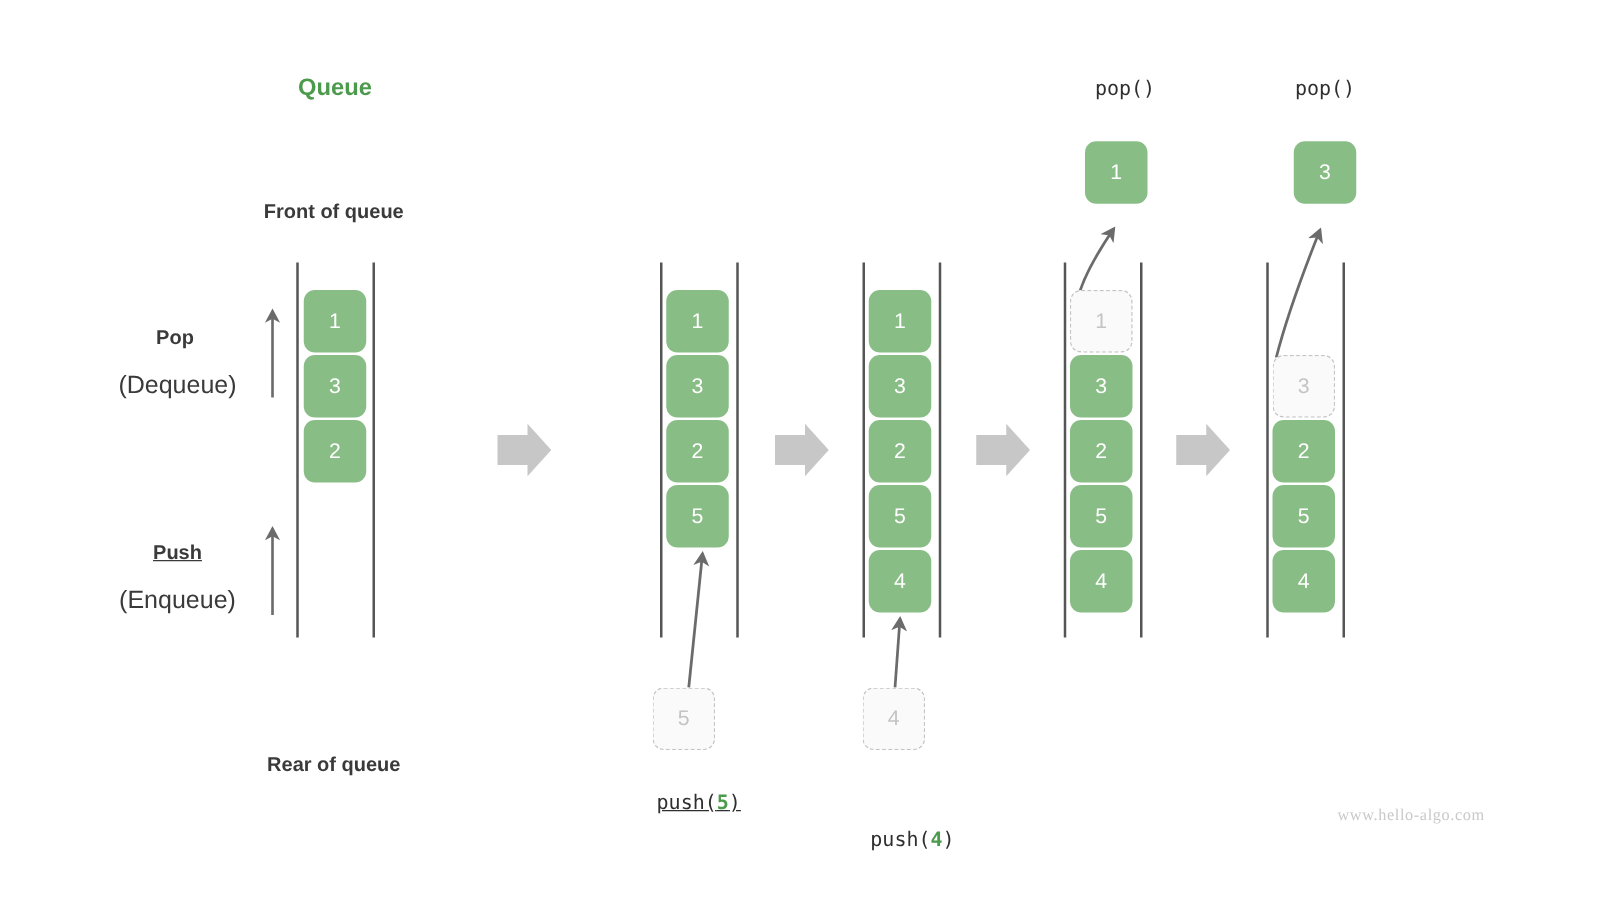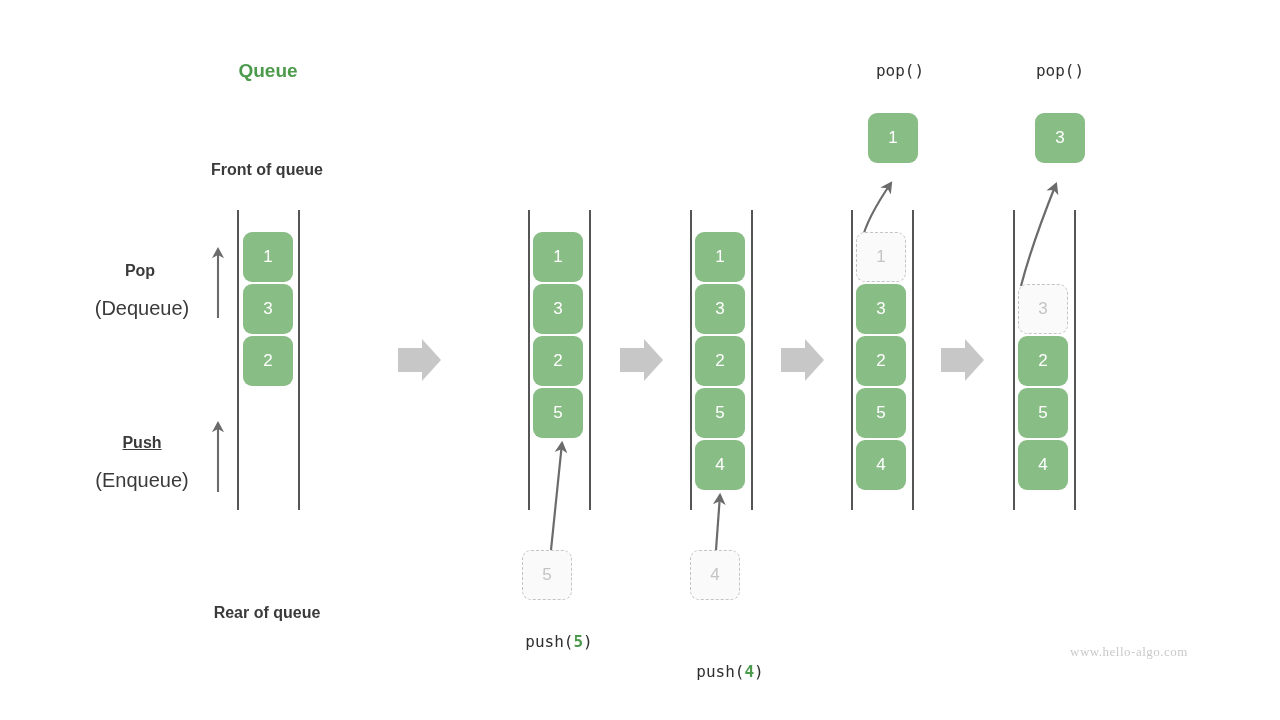--- a/index.html
+++ b/index.html
@@ -177,21 +177,21 @@
     <div class="rail" style="left:528px; top:210px; height:300px;"></div>
     <div class="rail" style="left:589px; top:210px; height:300px;"></div>
 
     <div class="box" style="left:533px; top:232px;">1</div>
     <div class="box" style="left:533px; top:284px;">3</div>
     <div class="box" style="left:533px; top:336px;">2</div>
     <div class="box" style="left:533px; top:388px;">5</div>
 
     <div class="box ghost" style="left:522px; top:550px;">5</div>
 
-    <div class="abs mono-op" style="left:479px; top:632px; width:160px;"><span>push(</span><span class="num">5</span><span>)</span></div>
+    <div class="abs mono-op" style="left:479px; top:632px; width:160px;text-decoration:underline;"><span>push(</span><span class="num">5</span><span>)</span></div>
   </div>
 
   <div class="abs">
     <div class="rail" style="left:690px; top:210px; height:300px;"></div>
     <div class="rail" style="left:751px; top:210px; height:300px;"></div>
 
     <div class="box" style="left:695px; top:232px;">1</div>
     <div class="box" style="left:695px; top:284px;">3</div>
     <div class="box" style="left:695px; top:336px;">2</div>
     <div class="box" style="left:695px; top:388px;">5</div>

